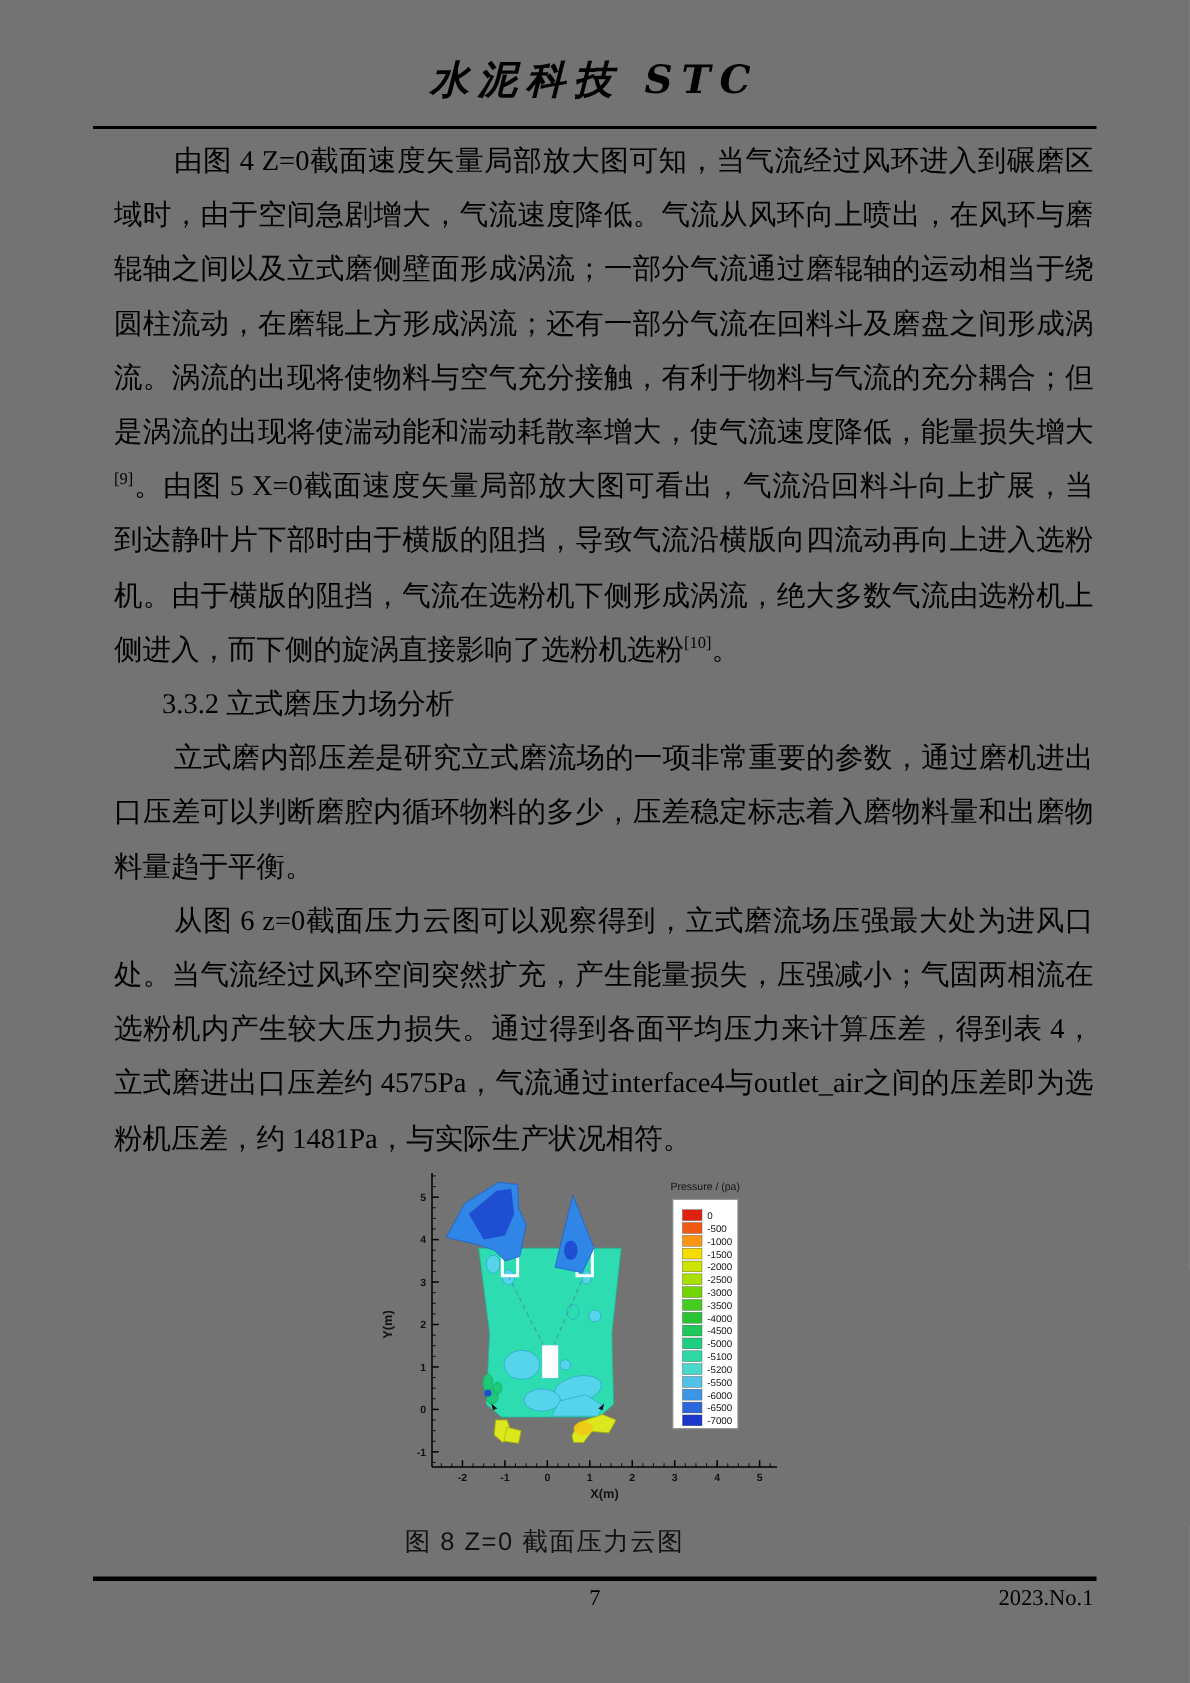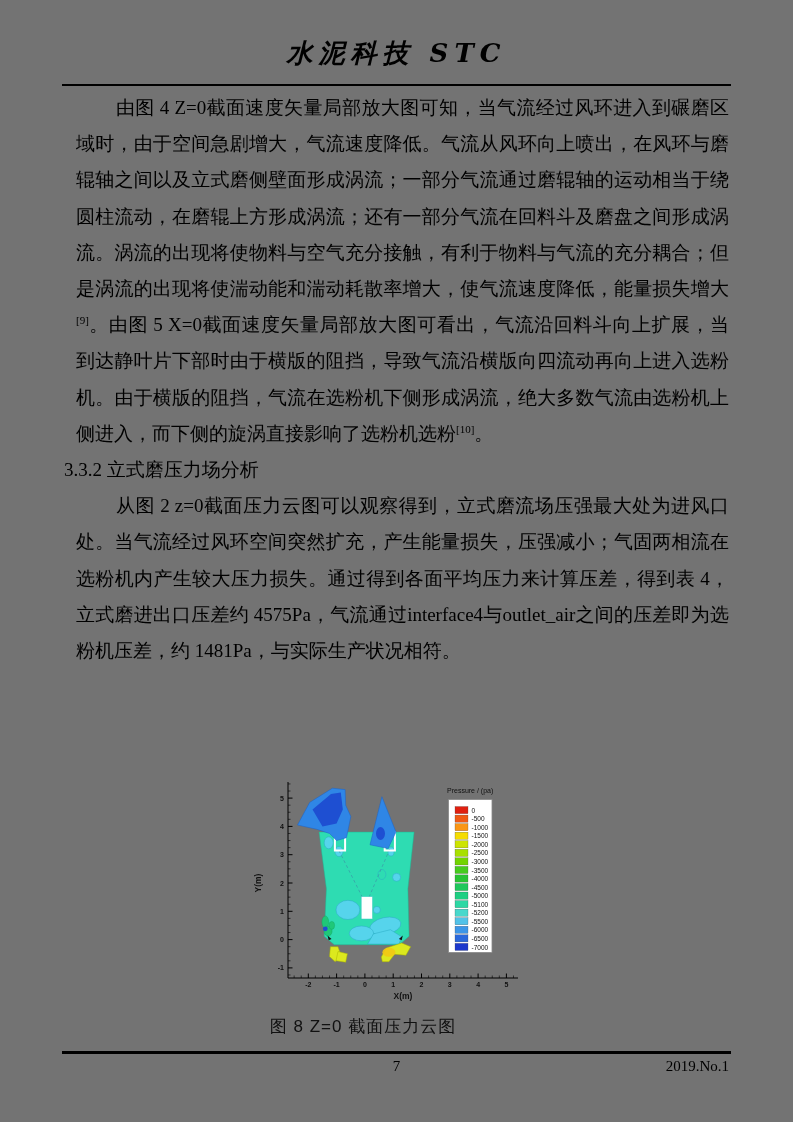--- a/index.html
+++ b/index.html
@@ -15,21 +15,21 @@
     font-size:26px; font-weight:bold; font-style:italic; letter-spacing:6px;
     font-family:"DejaVu Serif","Liberation Serif",serif;
   }
   .header-rule { position:absolute; top:84px; left:62px; width:669px; border-top:2px solid #000; }
   .body-text {
     position:absolute; top:90px; left:64px; width:665px;
     font-size:19px; line-height:36.2px; text-align:justify;
   }
   .para { margin:0; }
   .indent { text-indent:40px;margin-left:12px; }
-  .heading { text-indent:0; }
+  .heading { text-indent:0;margin-left:44px; }
   sup { font-size:11px; line-height:0; vertical-align:super; }
   .figure-wrap { position:absolute; top:780px; left:250px; width:330px; }
   .figure-caption {
     width:226px; margin-top:1px; text-align:center;
     font-family:"Liberation Sans","DejaVu Sans",sans-serif;
     font-size:17px; letter-spacing:1px; color:#111;
   }
   .footer-rule { position:absolute; top:1051px; left:62px; width:669px; border-top:3.5px solid #000; }
   .footer-row { position:absolute; top:1058px; left:64px; width:665px; font-size:15px; }
   .page-num { display:block; text-align:center; }
@@ -45,21 +45,22 @@
 <div class="page">
 
   <div class="header">
     <span class="journal-title">水泥科技 STC</span>
   </div>
   <div class="header-rule"></div>
 
   <div class="body-text">
     <p class="para indent"><span>由图 4 Z=0截面速度矢量局部放大图可知，当气流经过风环进入到碾磨区域时，由于空间急剧增大，气流速度降低。气流从风环向上喷出，在风环与磨辊轴之间以及立式磨侧壁面形成涡流；一部分气流通过磨辊轴的运动相当于绕圆柱流动，在磨辊上方形成涡流；还有一部分气流在回料斗及磨盘之间形成涡流。涡流的出现将使物料与空气充分接触，有利于物料与气流的充分耦合；但是涡流的出现将使湍动能和湍动耗散率增大，使气流速度降低，能量损失增大</span><sup>[9]</sup><span>。由图 5 X=0截面速度矢量局部放大图可看出，气流沿回料斗向上扩展，当到达静叶片下部时由于横版的阻挡，导致气流沿横版向四流动再向上进入选粉机。由于横版的阻挡，气流在选粉机下侧形成涡流，绝大多数气流由选粉机上侧进入，而下侧的旋涡直接影响了选粉机选粉</span><sup>[10]</sup><span>。</span></p>
     <p class="para heading">3.3.2 立式磨压力场分析</p>
-    <p class="para indent">从图 2 z=0截面压力云图可以观察得到，立式磨流场压强最大处为进风口处。当气流经过风环空间突然扩充，产生能量损失，压强减小；气固两相流在选粉机内产生较大压力损失。通过得到各面平均压力来计算压差，得到表 4，立式磨进出口压差约 4575Pa，气流通过interface4与outlet_air之间的压差即为选粉机压差，约 1481Pa，与实际生产状况相符。</p>
+    <p class="para indent">立式磨内部压差是研究立式磨流场的一项非常重要的参数，通过磨机进出口压差可以判断磨腔内循环物料的多少，压差稳定标志着入磨物料量和出磨物料量趋于平衡。</p>
+    <p class="para indent">从图 6 z=0截面压力云图可以观察得到，立式磨流场压强最大处为进风口处。当气流经过风环空间突然扩充，产生能量损失，压强减小；气固两相流在选粉机内产生较大压力损失。通过得到各面平均压力来计算压差，得到表 4，立式磨进出口压差约 4575Pa，气流通过interface4与outlet_air之间的压差即为选粉机压差，约 1481Pa，与实际生产状况相符。</p>
   </div>
 
   <div class="figure-wrap">
     <svg id="pressure-plot" width="330" height="230" viewBox="0 0 330 230" xmlns="http://www.w3.org/2000/svg">
 
       <g id="contours">
 
         <path d="M69.1,52.1 L164.1,52.1 L157.9,108.7 L159.1,156.2 L149.4,164.7 L84.3,164.7 L74.2,156.2 L76.4,108.7 Z" fill="#2edcb2" stroke="#1db894" stroke-width="0.5"></path>
 
         <g fill="#56d4ec" stroke="#2aabc4" stroke-width="0.5">
@@ -235,16 +236,16 @@
             <text x="221.5" y="169.5" class="lg">-7000</text>
           </g>
       </g>
     </svg>
     <div class="figure-caption">图 8 Z=0 截面压力云图</div>
   </div>
 
   <div class="footer-rule"></div>
   <div class="footer-row">
     <span class="page-num">7</span>
-    <span class="issue">2019.No.1</span>
+    <span class="issue">2023.No.1</span>
   </div>
 
 </div>
 
 </body></html>

